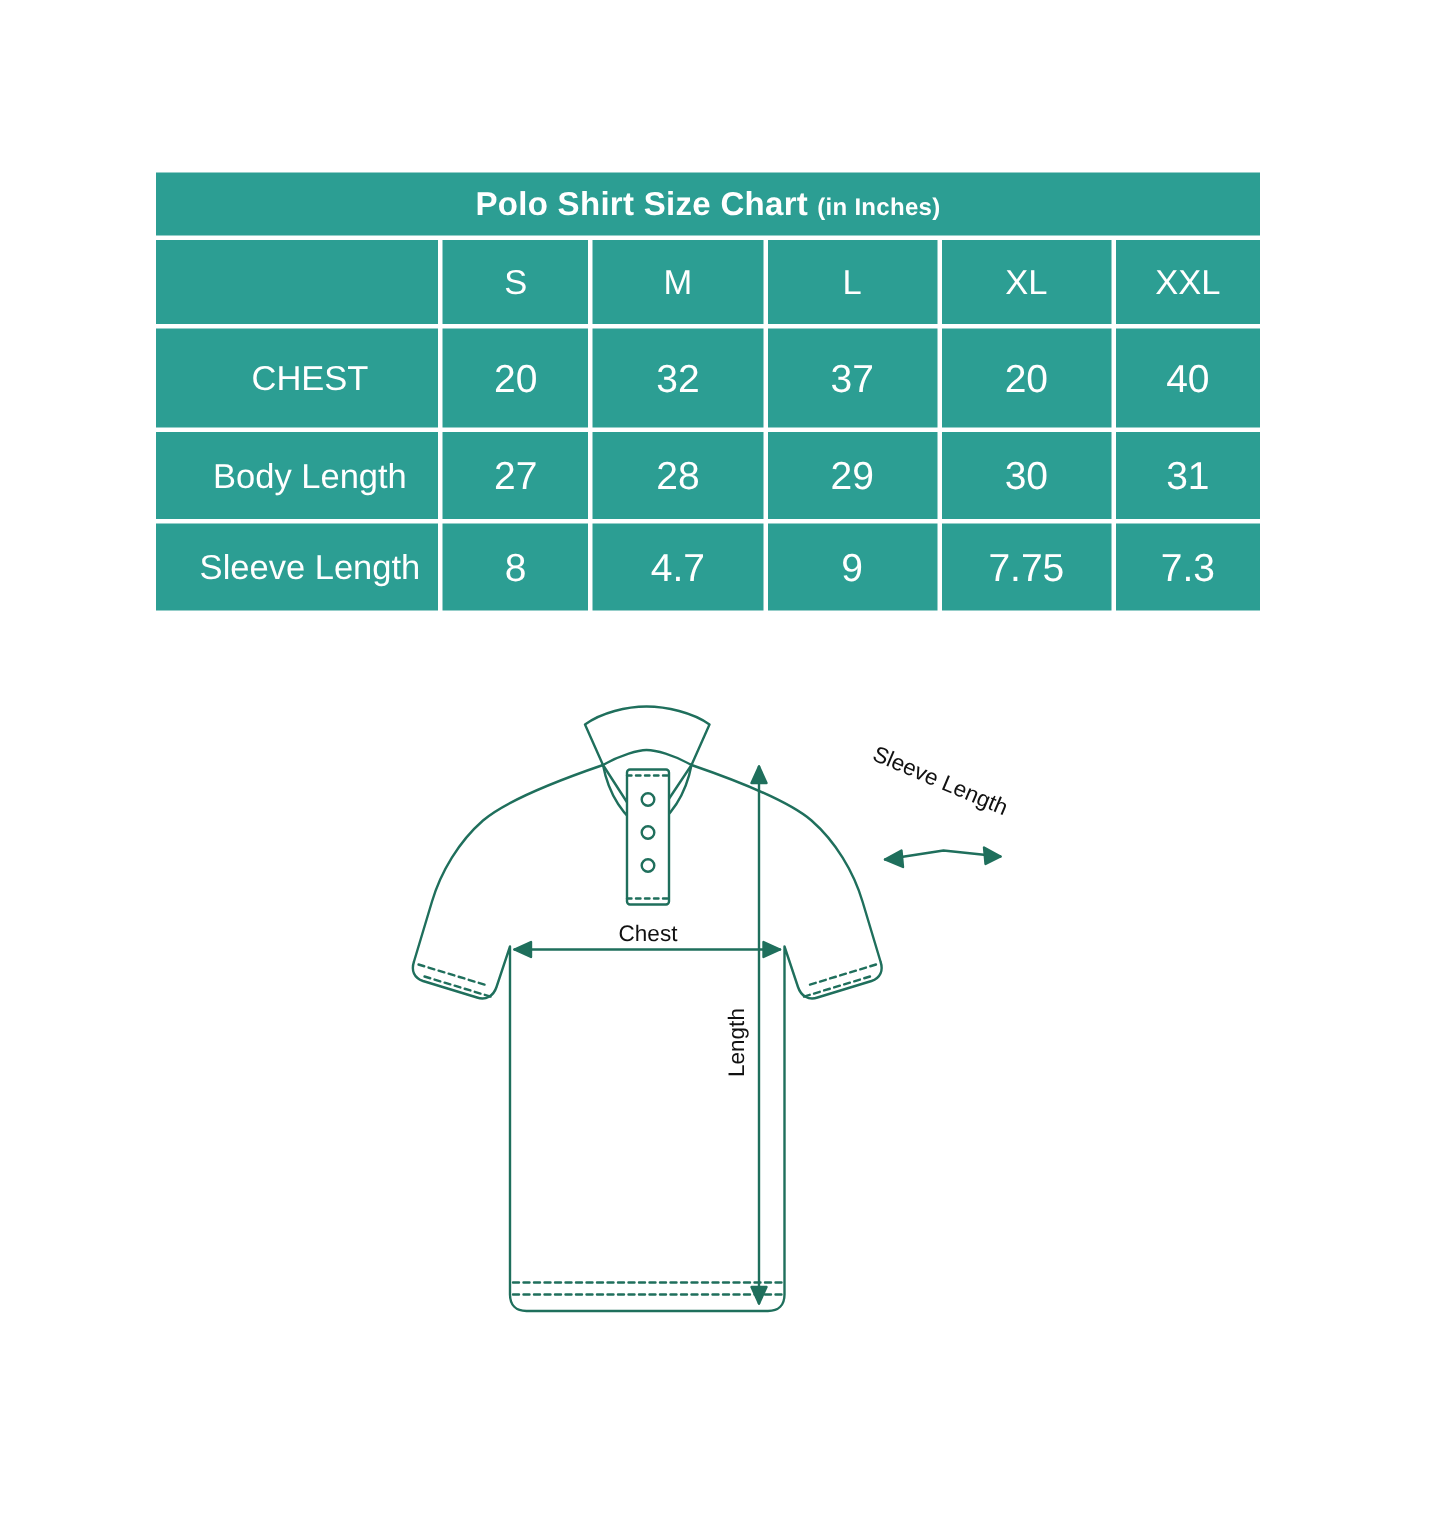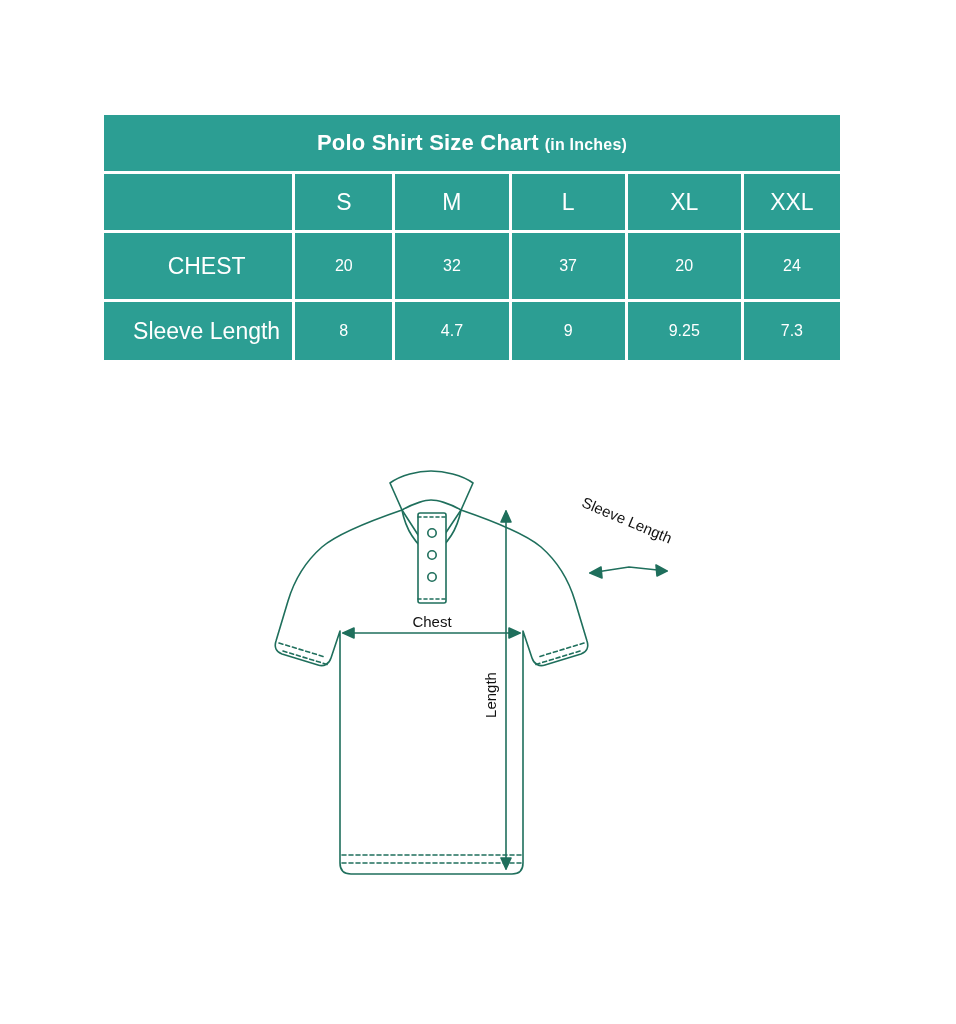--- a/index.html
+++ b/index.html
@@ -40,21 +40,21 @@
   table.size-chart td,
   table.size-chart th {
     background: #2c9e93;
     color: #ffffff;
     text-align: center;
     font-weight: normal;
     vertical-align: middle;
   }
 
   .title-cell {
-    height: 56px;
+    height: 42px;
     font-size: 21px;
     letter-spacing: 0.2px;
     padding: 0;
   }
   .title-main {
     font-weight: bold;
     font-size: 22px;
   }
   .title-sub {
     font-size: 16px;
@@ -70,21 +70,21 @@
     font-size: 23px;
   }
 
   .row-label {
     font-size: 23px;
     text-align: left;
     padding-left: 18px;
   }
 
   .val-cell {
-    font-size: 16px;
+    font-size: 26px;
   }
 
   tr.r-chest td { height: 64px; }
   tr.r-body td  { height: 56px; }
   tr.r-sleeve td { height: 56px; }
 
   
   col.c-label { width: 188px; }
   col.c-s  { width: 97px; }
   col.c-m  { width: 113px; }
@@ -133,28 +133,36 @@
           <td class="size-head">L</td>
           <td class="size-head">XL</td>
           <td class="size-head">XXL</td>
         </tr>
         <tr class="r-chest">
           <td class="row-label">CHEST</td>
           <td class="val-cell">20</td>
           <td class="val-cell">32</td>
           <td class="val-cell">37</td>
           <td class="val-cell">20</td>
-          <td class="val-cell">24</td>
+          <td class="val-cell">40</td>
+        </tr>
+        <tr class="r-body">
+          <td class="row-label">Body Length</td>
+          <td class="val-cell">27</td>
+          <td class="val-cell">28</td>
+          <td class="val-cell">29</td>
+          <td class="val-cell">30</td>
+          <td class="val-cell">31</td>
         </tr>
         <tr class="r-sleeve">
           <td class="row-label">Sleeve Length</td>
           <td class="val-cell">8</td>
           <td class="val-cell">4.7</td>
           <td class="val-cell">9</td>
-          <td class="val-cell">9.25</td>
+          <td class="val-cell">7.75</td>
           <td class="val-cell">7.3</td>
         </tr>
       </tbody>
     </table>
   </div>
 
   <div class="illustration">
     <svg width="500" height="470" viewBox="0 0 500 470" xmlns="http://www.w3.org/2000/svg">
       <g fill="none" stroke="#1f6f5c" stroke-width="1.6" stroke-linejoin="round" stroke-linecap="round">
 

